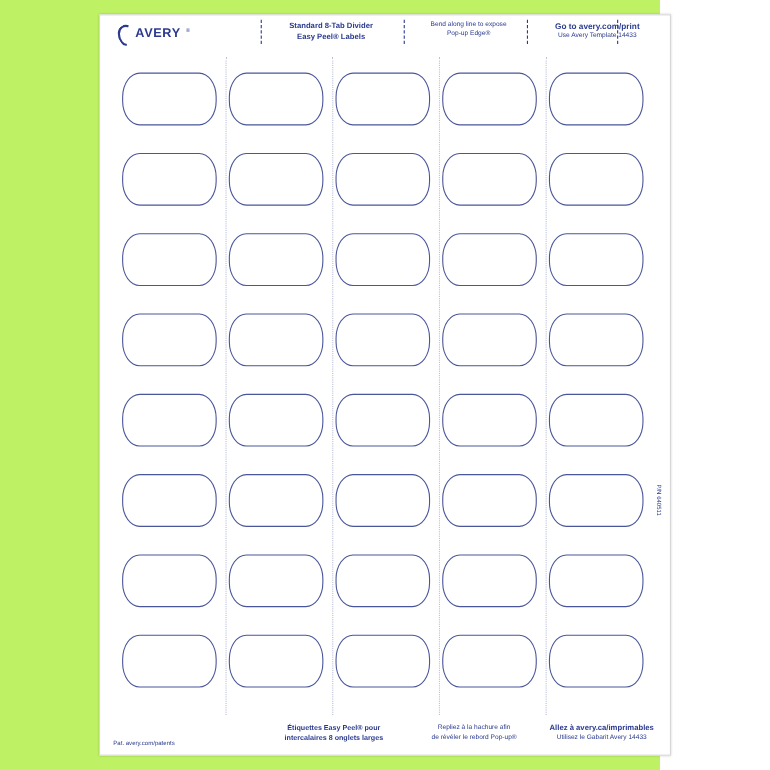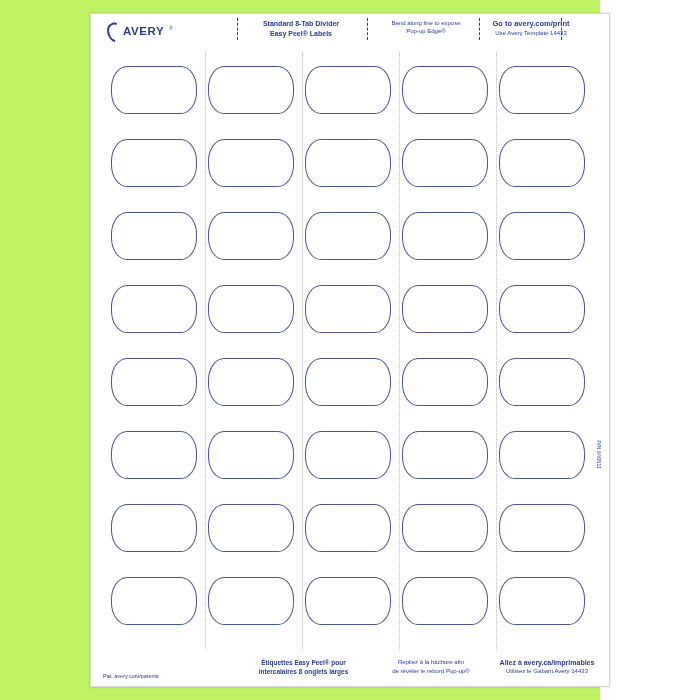--- a/index.html
+++ b/index.html
@@ -84,21 +84,21 @@
     line-height: 9.5px;
     font-weight: bold;
   }
   .hdr-block.small {
     font-weight: normal;
     font-size: 6px;
     line-height: 8px;
   }
   .hdr-1 { left: 150px; width: 120px; }
   .hdr-2 { left: 280px; width: 110px; }
-  .hdr-3 { left: 380px; width: 120px; }
+  .hdr-3 { left: 392px; width: 120px; }
   .hdr-3 .line1 { font-weight: bold; font-size: 7.5px; }
   .hdr-3 .line2 { font-weight: normal; font-size: 6px; }
 
   .tick {
     position: absolute;
     top: 4px;
     width: 0;
     height: 22px;
     border-left: 1px dashed #2b3a8f;
   }

